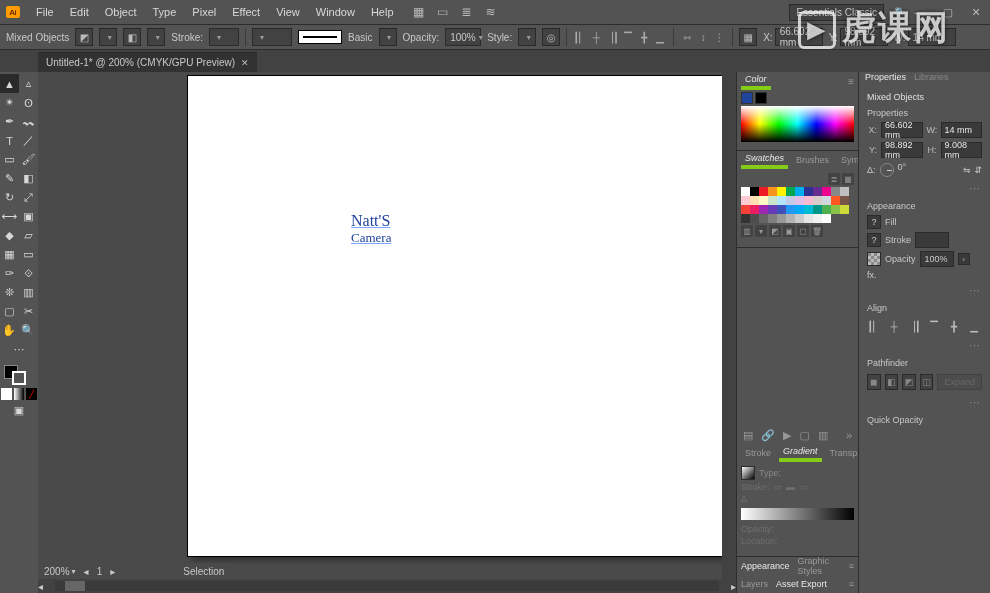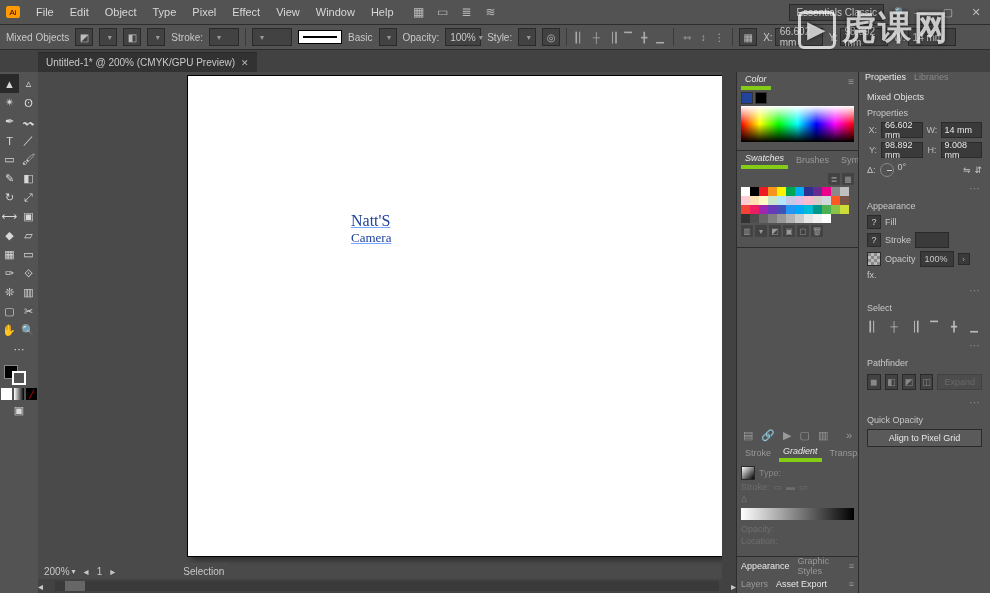--- a/index.html
+++ b/index.html
@@ -517,21 +517,21 @@
           <span>Opacity</span>
           <span class="val">100%</span>
           <span class="go">›</span>
         </div>
       <div class="arow">
           <span>fx.</span>
         </div>
     </div>
     <div class="dots">⋯</div>
 
-    <div class="section-lbl">Select</div>
+    <div class="section-lbl">Align</div>
     <div class="align-row">
       <span>┃▏</span>
       <span>┼</span>
       <span>▕┃</span>
       <span>▔</span>
       <span>╋</span>
       <span>▁</span>
     </div>
     <div class="dots">⋯</div>
 
@@ -539,22 +539,19 @@
     <div class="pf-row">
       <span>◼</span>
       <span>◧</span>
       <span>◩</span>
       <span>◫</span>
       <span class="off" style="width:auto;padding:0 6px">Expand</span>
     </div>
     <div class="dots">⋯</div>
 
     <div class="section-lbl">Quick Opacity</div>
-    <div class="qa-wide">
-      <div class="btn">Align to Pixel Grid</div>
-    </div>
   </div>
 
 </div>
 
 <div class="watermark">
   <span class="logo-ico">▶</span><span>虎课网</span>
 </div>
 
 </body></html>

